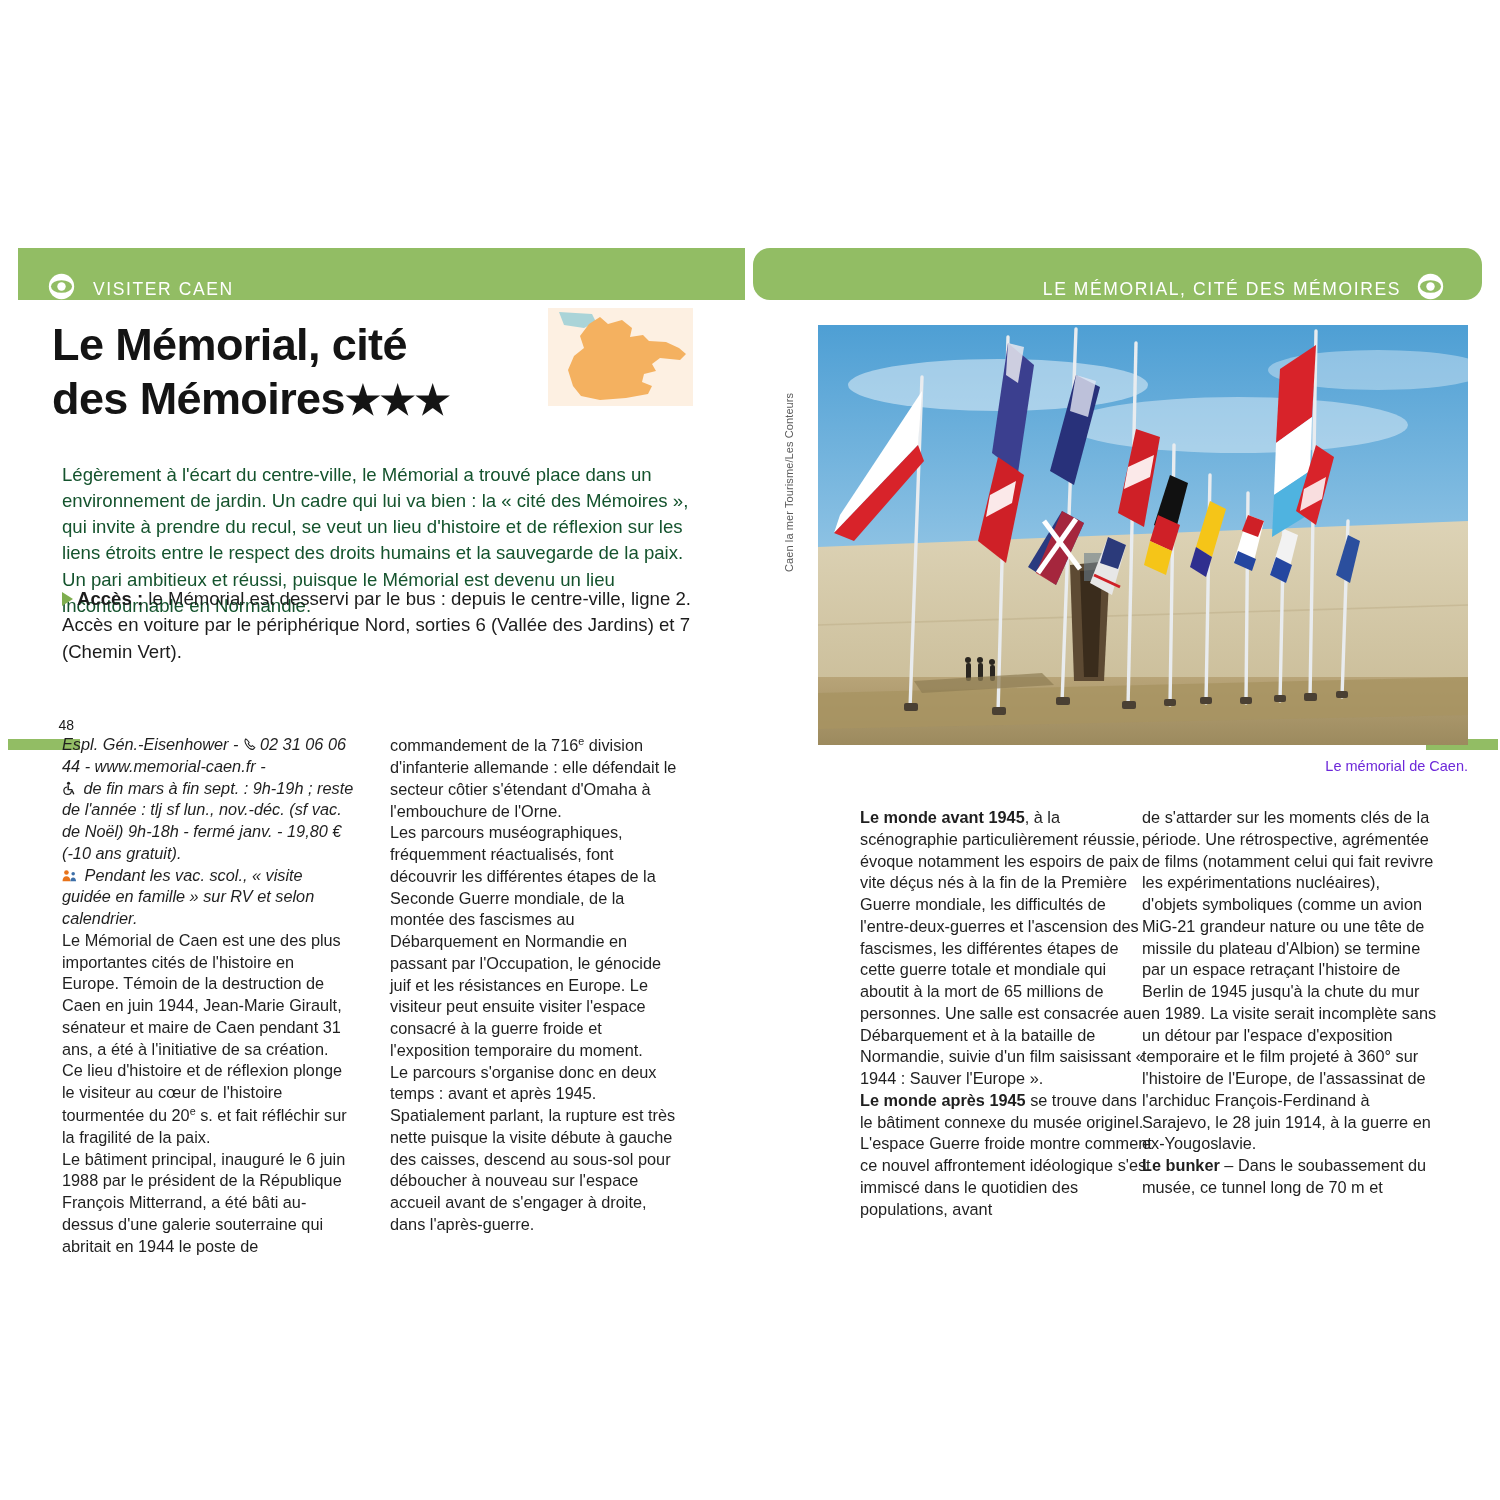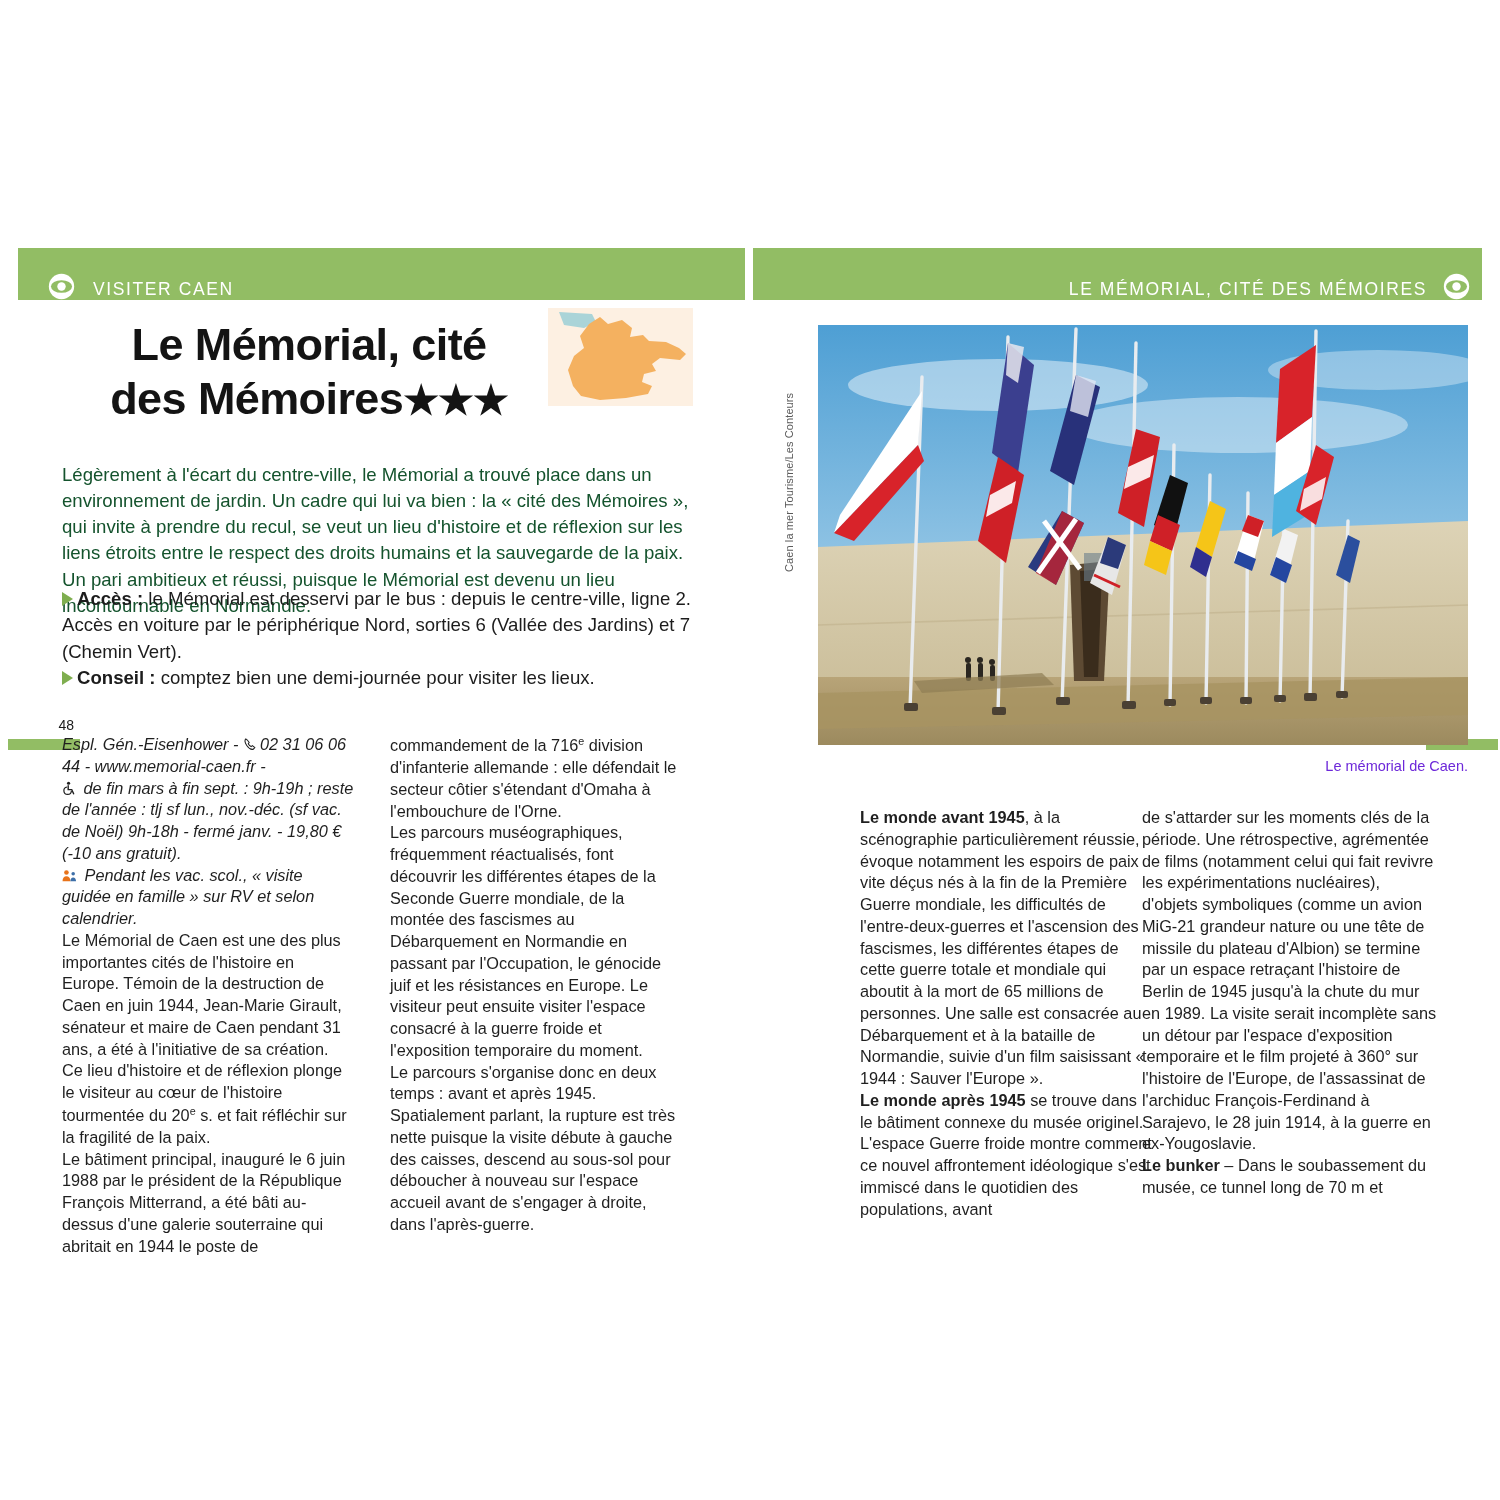--- a/index.html
+++ b/index.html
@@ -17,37 +17,37 @@
   
   .runhead {
     position: absolute;
     top: 248px;
     height: 52px;
     background: #92bd64;
     display: flex;
     align-items: flex-end;
   }
   .runhead.left  { left: 18px;  width: 727px; padding-left: 30px; }
-  .runhead.right { left: 753px; width: 729px; padding-right: 12px; justify-content: flex-end; }
+  .runhead.right { left: 753px; width: 729px; padding-right: 38px; justify-content: flex-end; border-radius: 17px; }
 
   .runhead-text {
     font-size: 17.5px;
     letter-spacing: 1.6px;
     color: #ffffff;
     font-weight: 400;
   }
   .runhead.left .runhead-text  { margin-left: 18px; }
   .runhead.right .runhead-text { margin-right: 16px; }
 
   .eye-icon { width: 27px; height: 27px; flex: 0 0 auto; display:block; }
 
   
   .title-block {
     position: absolute;
-    left: 74px; top: 318px; width: 470px; text-align: center;
+    left: 52px; top: 318px; width: 470px;
   }
   .title {
     font-size: 45px;
     line-height: 1.21;
     font-weight: 700;
     letter-spacing: -0.6px;
     color: #141414;
     margin: 0;
   }
   .stars { letter-spacing: -1px; font-size: 40px; }
@@ -180,23 +180,20 @@
                L104 78 L100 86 L78 90 L52 92 L33 88 L25 78 L20 62 L26 48
                L36 40 L32 28 Z" fill="#f4b160"></path>
     </svg>
   </div>
 
   <p class="intro">Légèrement à l'écart du centre-ville, le Mémorial a trouvé place dans un environnement de jardin. Un cadre qui lui va bien : la « cité des Mémoires », qui invite à prendre du recul, se veut un lieu d'histoire et de réflexion sur les liens étroits entre le respect des droits humains et la sauvegarde de la paix. Un pari ambitieux et réussi, puisque le Mémorial est devenu un lieu incontournable en Normandie.</p>
 
   <div class="notes">
     <p>
       <span class="tri"></span><span class="b">Accès :</span><span> le Mémorial est desservi par le bus : depuis le centre-ville, ligne 2. Accès en voiture par le périphérique Nord, sorties 6 (Vallée des Jardins) et 7 (Chemin Vert).</span>
-    </p>
-    <p>
-      <span class="tri"></span><span class="b">Conseil :</span><span> comptez bien une demi-journée pour visiter les lieux.</span>
     </p>
   </div>
 
   <div class="folio left">
     <div class="folio-num">48</div>
     <div class="folio-bar"></div>
   </div>
   <div class="folio right">
     <div class="folio-num">49</div>
     <div class="folio-bar"></div>

